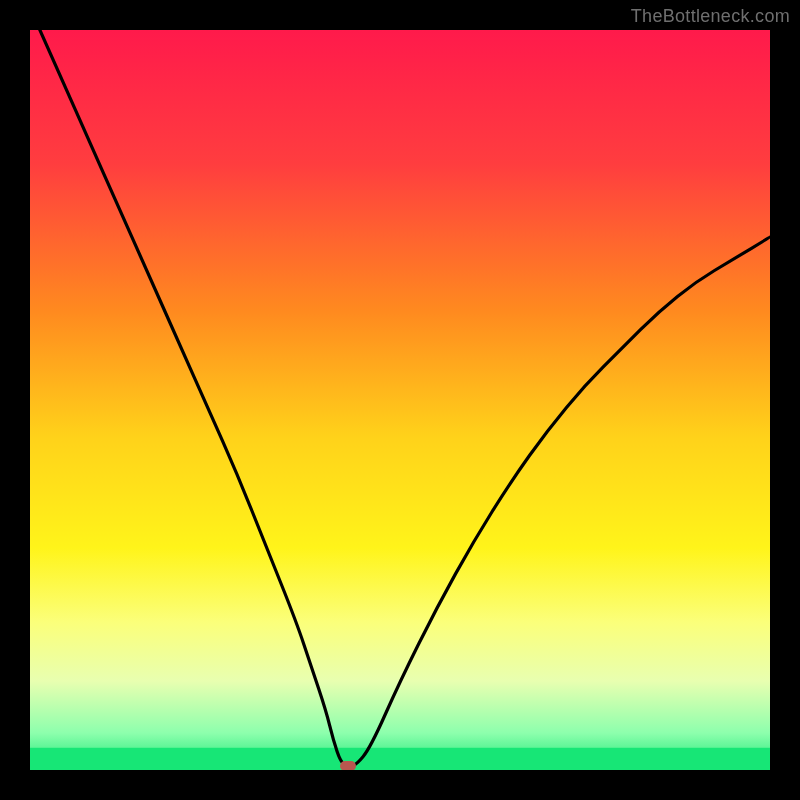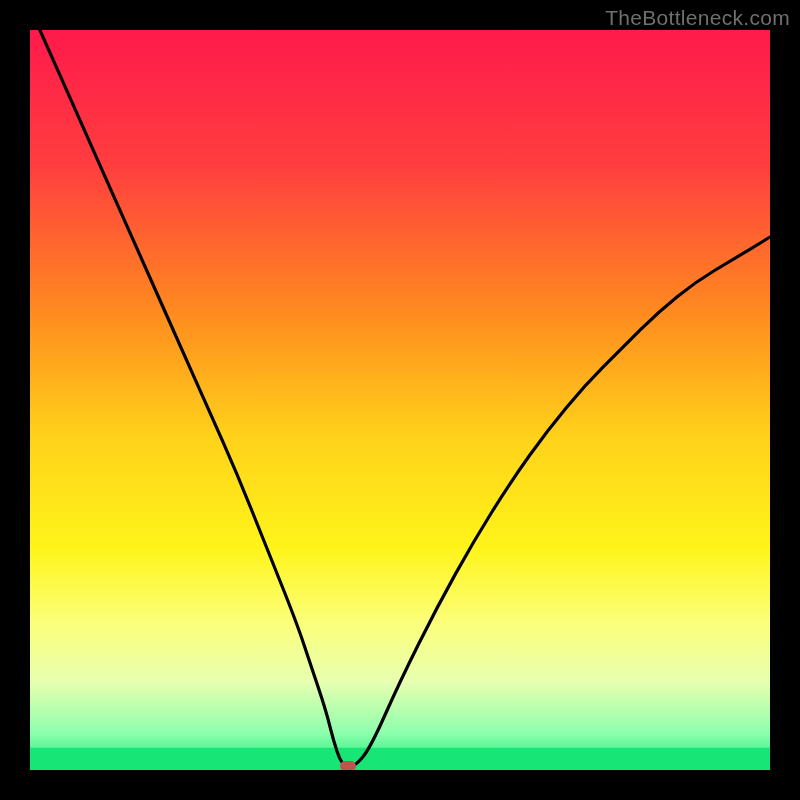--- a/index.html
+++ b/index.html
@@ -23,21 +23,21 @@
     top: 30px;
     width: 740px;
     height: 740px;
     overflow: hidden;
   }
   .watermark {
     position: absolute;
     top: 6px;
     right: 10px;
     color: #6f6f6f;
-    font-size: 21px;
+    font-size: 18px;
     font-weight: 500;
     letter-spacing: 0.3px;
     text-align: right;
   }
   svg { display: block; }
   .marker {
     position: absolute;
     width: 16px;
     height: 10px;
     border-radius: 5px;

